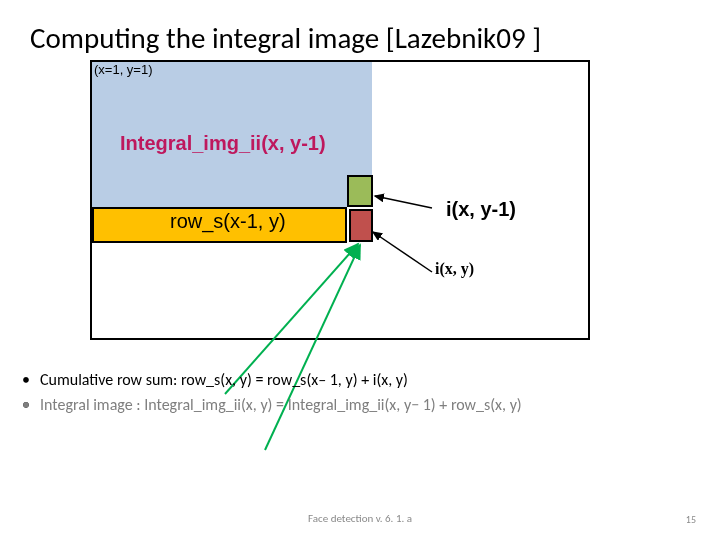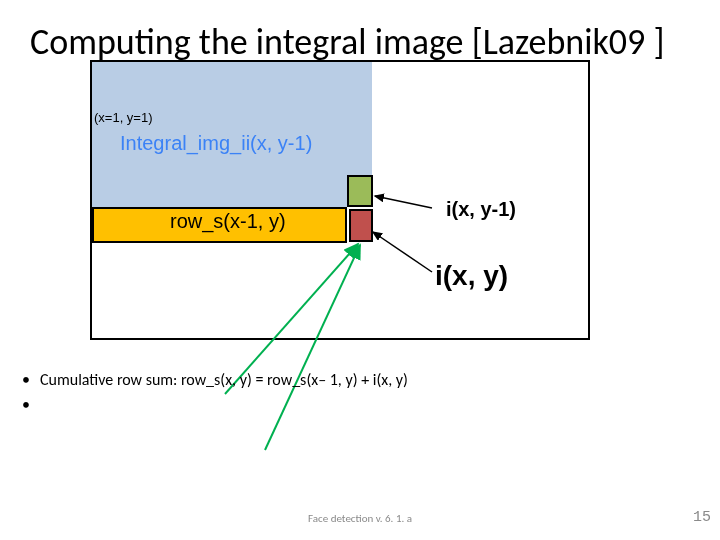--- a/index.html
+++ b/index.html
@@ -8,21 +8,21 @@
     height: 540px;
     background: #ffffff;
     font-family: Calibri, Arial, sans-serif;
     position: relative;
     overflow: hidden;
   }
   .title {
     position: absolute;
     top: 20px;
     left: 30px;
-    font-size: 36px;
+    font-size: 29px;
     font-weight: 400;
     color: #000;
   }
   .diagram {
     position: absolute;
     top: 60px;
     left: 90px;
     width: 500px;
     height: 280px;
     border: 2px solid #000;
@@ -64,30 +64,29 @@
     border: 2px solid #000;
   }
   .corner-label {
     position: absolute;
     top: 62px;
     left: 94px;
     font-size: 13px;
     font-family: Arial, sans-serif;
     color: #000;
     background: transparent;
-    margin-top: 48px;
   }
   .integral-label {
     position: absolute;
     top: 132px;
     left: 120px;
     font-size: 20px;
     font-family: Arial, sans-serif;
-    font-weight: normal;
-    color: #3b82f6;
+    font-weight: bold;
+    color: #be185d;
     z-index: 5;
     background: transparent;
   }
   .rows-label {
     position: absolute;
     top: 210px;
     left: 170px;
     font-size: 20px;
     font-family: Arial, sans-serif;
     color: #000;
@@ -101,22 +100,22 @@
     font-size: 20px;
     font-family: Arial, sans-serif;
     font-weight: bold;
     color: #000;
     margin-left: 11px;
   }
   .ixy-label {
     position: absolute;
     top: 260px;
     left: 435px;
-    font-size: 28px;
-    font-family: Liberation Sans, sans-serif;
+    font-size: 16px;
+    font-family: Liberation Serif, serif;
     font-weight: bold;
     color: #000;
   }
   svg.arrows {
     position: absolute;
     top: 0;
     left: 0;
     width: 720px;
     height: 540px;
     pointer-events: none;
@@ -143,24 +142,23 @@
     position: absolute;
     bottom: 15px;
     left: 50%;
     transform: translateX(-50%);
     font-size: 11px;
     color: #8a8a8a;
   }
   .footer-right {
     position: absolute;
     bottom: 14px;
-    right: 9px;
-    font-size: 15px;
+    right: 24px;
+    font-size: 10px;
     color: #8a8a8a;
-    font-family: Liberation Mono, monospace;
   }
 </style>
 </head>
 <body>
 
 <div class="title">Computing the integral image [Lazebnik09 ]</div>
 
 <div class="diagram">
   <div class="blue-region"></div>
   <div class="orange-region"></div>
@@ -189,16 +187,17 @@
   <line x1="432" y1="272" x2="373" y2="232" stroke="#000" stroke-width="1.5" marker-end="url(#arrowhead)"></line>
 
   <line x1="225" y1="394" x2="358" y2="244" stroke="#00b050" stroke-width="2" marker-end="url(#arrowhead-green)"></line>
 
   <line x1="265" y1="450" x2="360" y2="245" stroke="#00b050" stroke-width="2" marker-end="url(#arrowhead-green)"></line>
 </svg>
 
 <ul class="bullets">
   <li>Cumulative row sum: row_s(x, y) = row_s(x– 1, y) + i(x, y)</li>
   <li></li>
+  <li class="grey">Integral image : Integral_img_ii(x, y) = Integral_img_ii(x, y− 1) + row_s(x, y)</li>
 </ul>
 
 <div class="footer-center">Face detection v. 6. 1. a</div>
 <div class="footer-right">15</div>
 
 </body></html>

